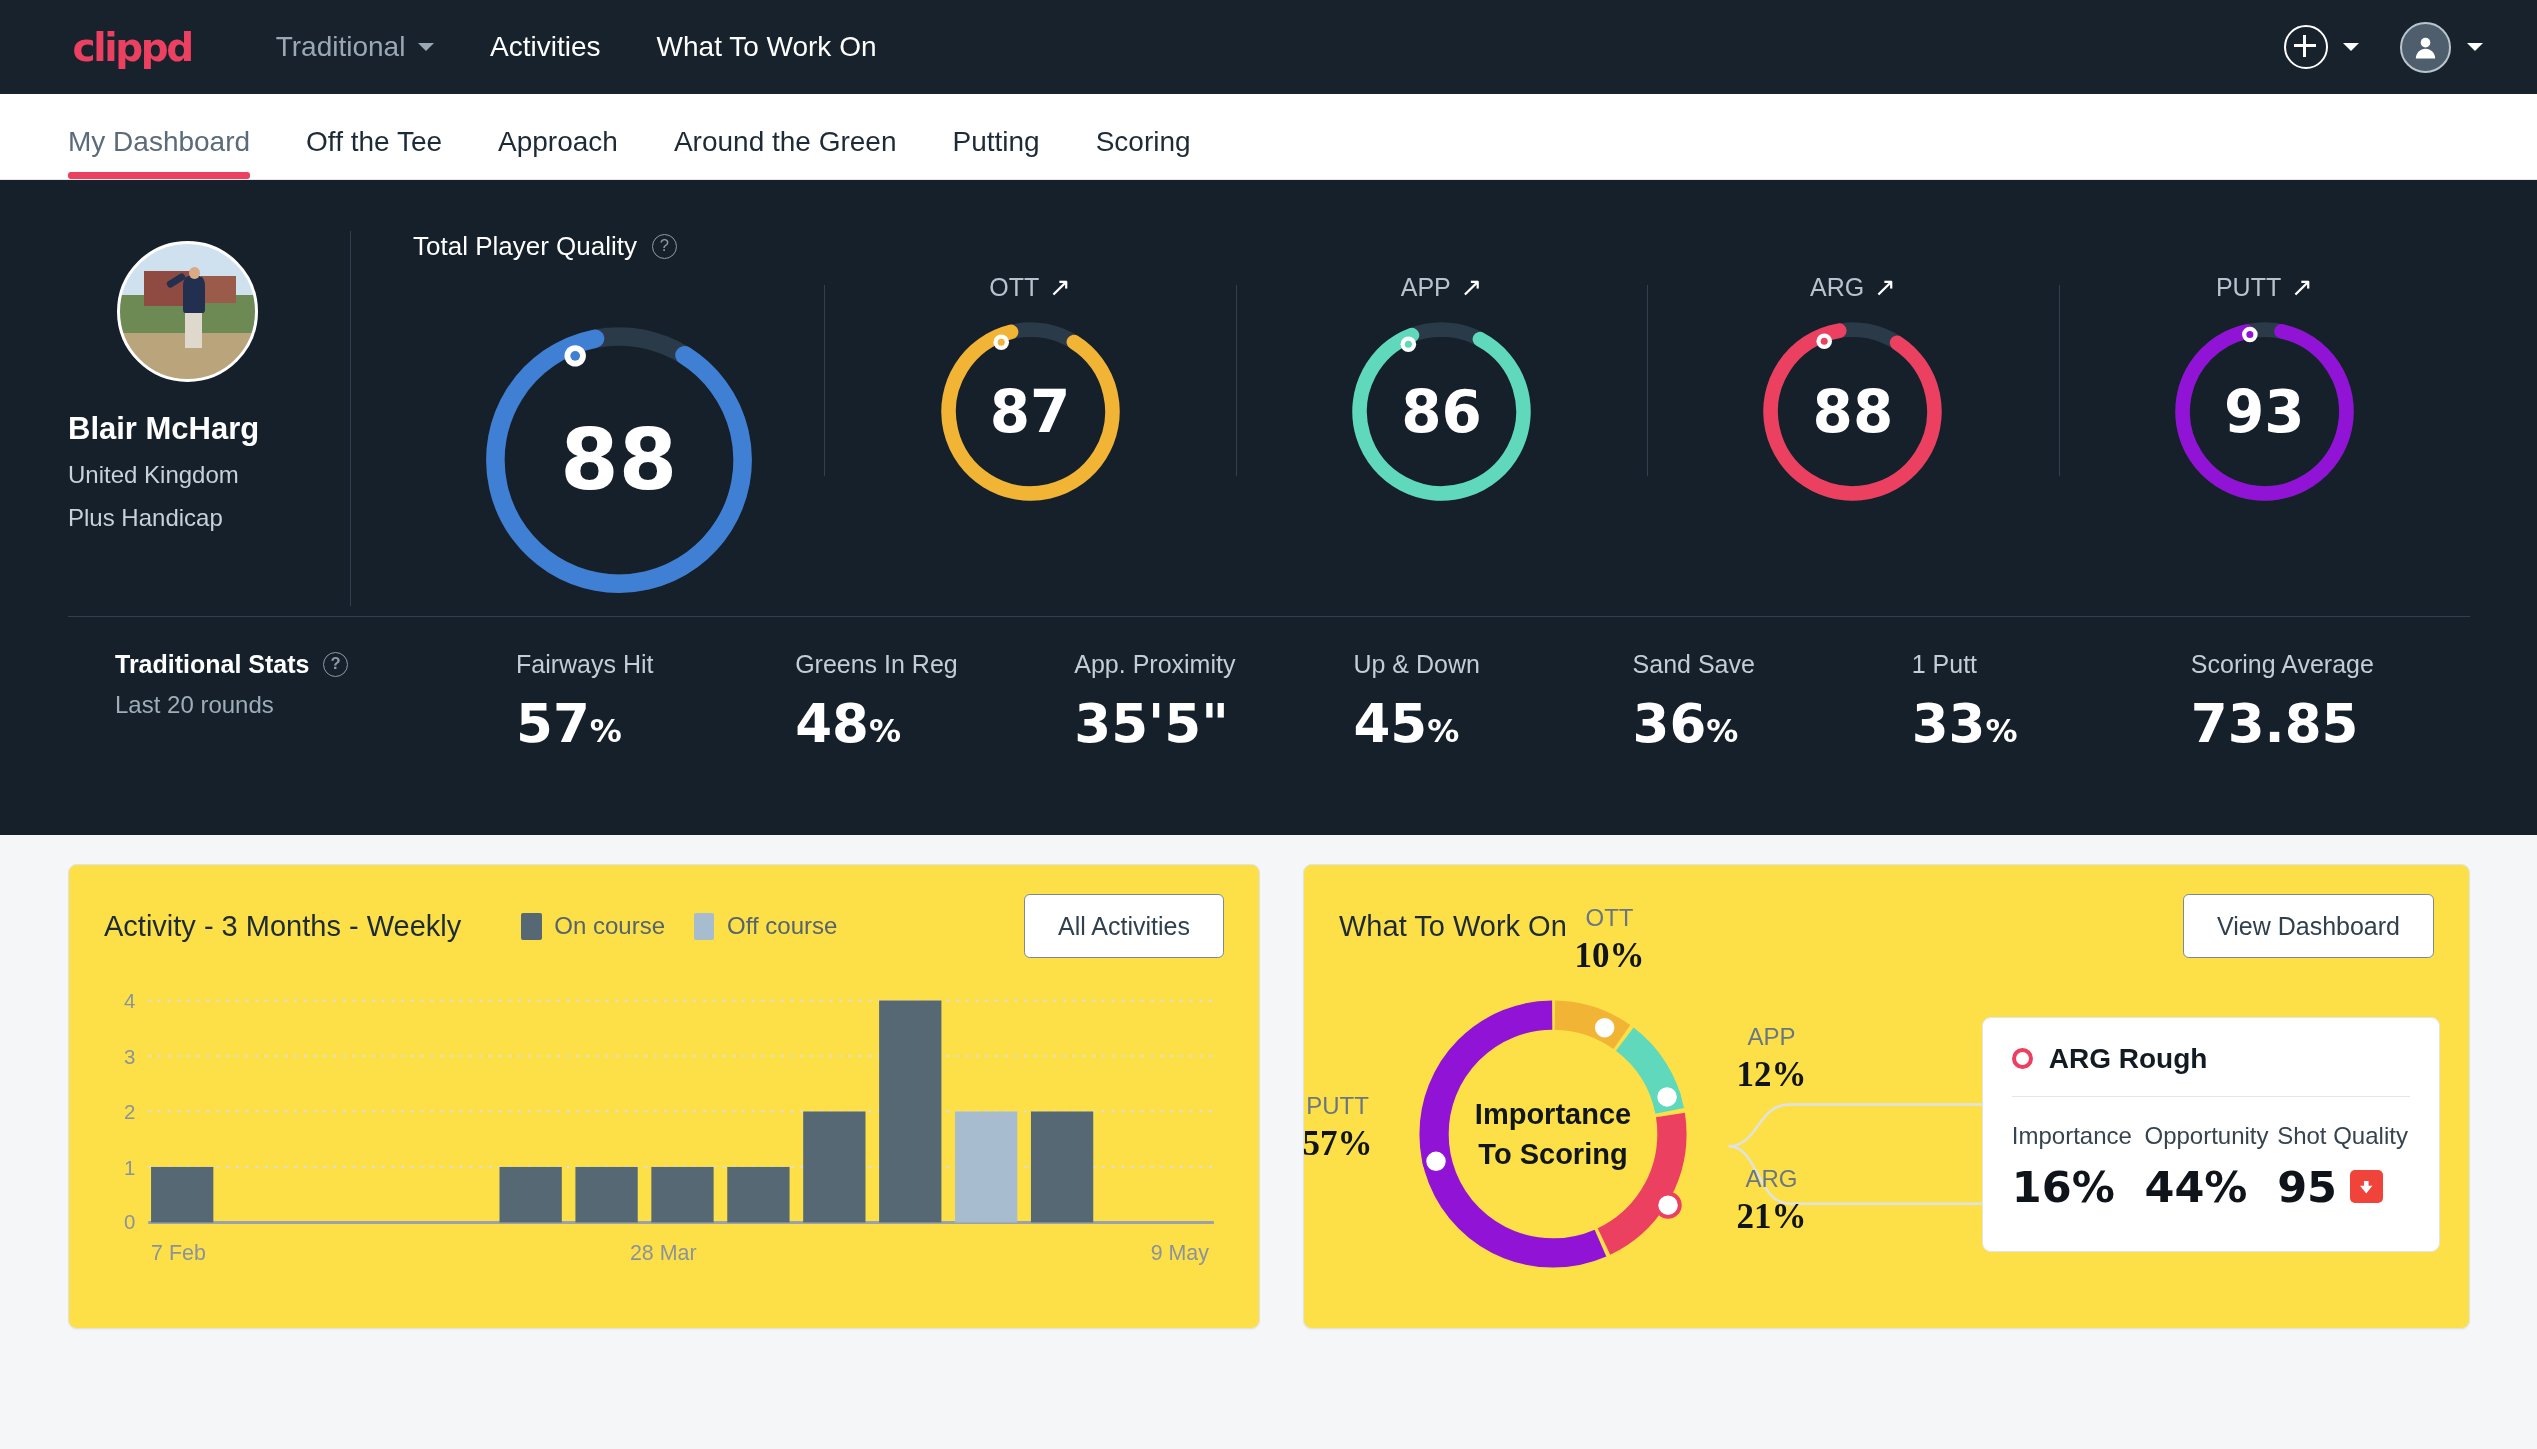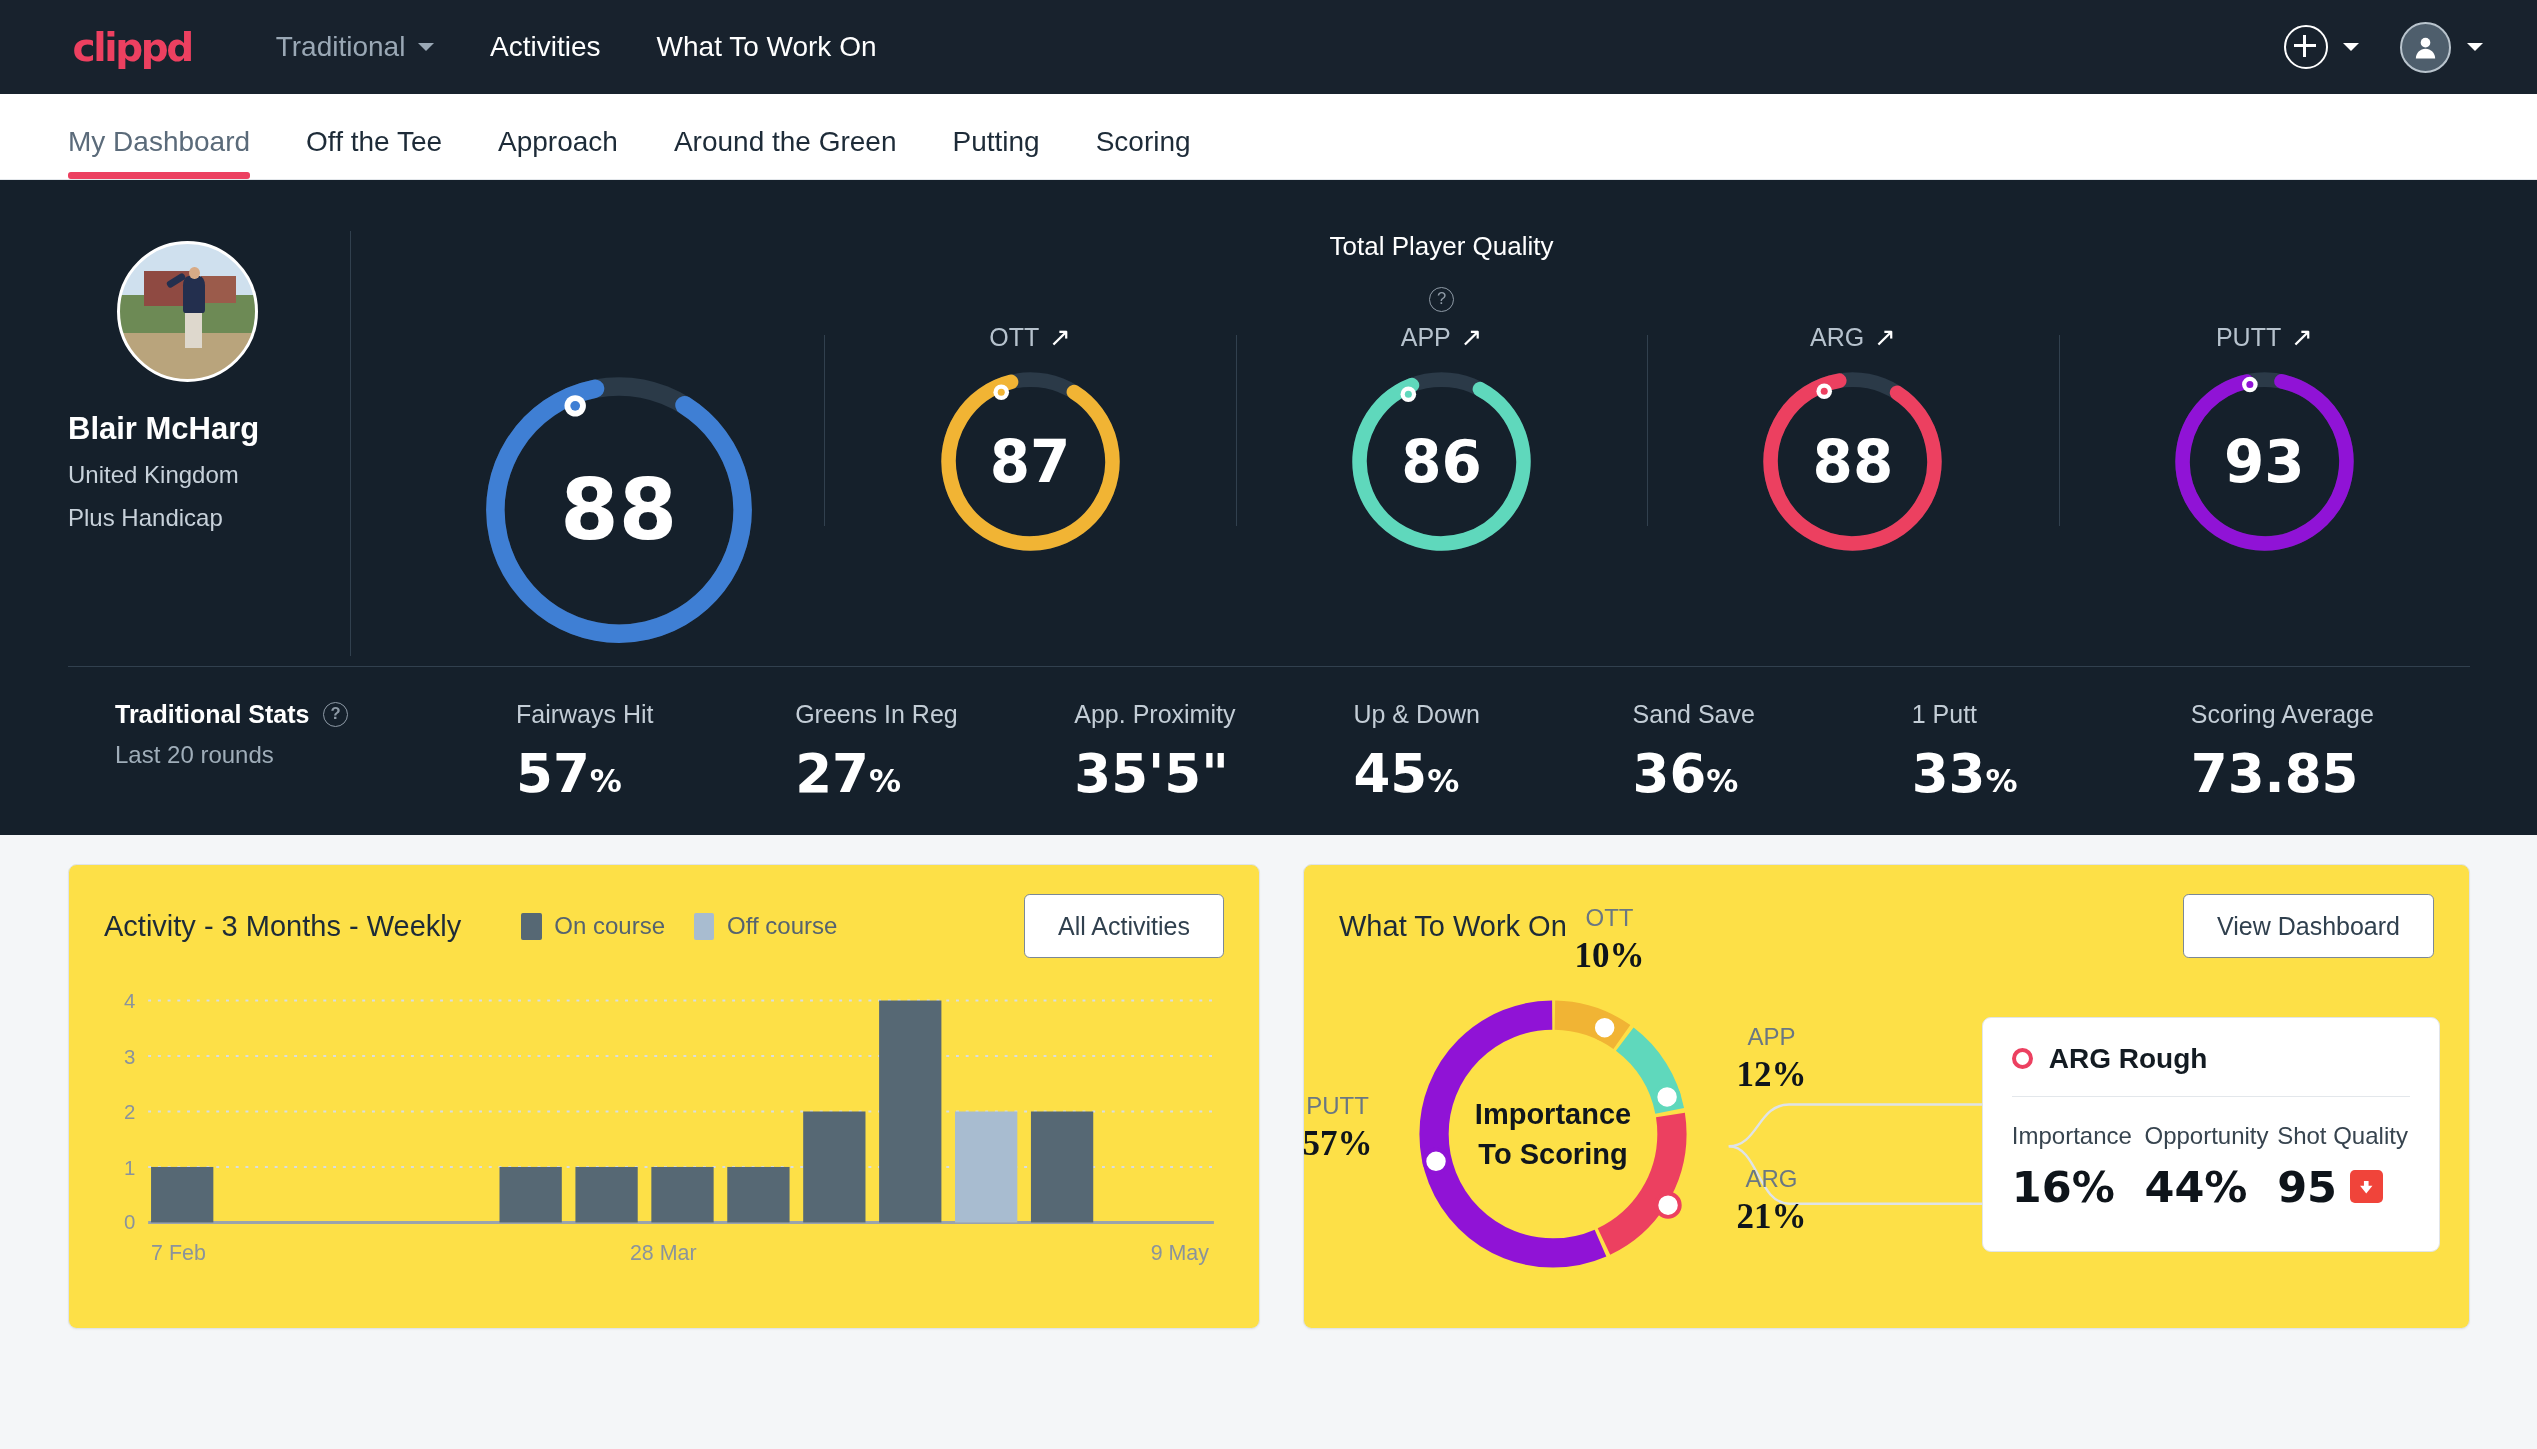--- a/index.html
+++ b/index.html
@@ -86,21 +86,21 @@
     background: #d8ab86; border-radius: 50%; }
   .pp-person-legs { position: absolute; left: 48%; top: 49%; width: 13%; height: 28%;
     background: #ded8cd; }
   .pp-arm { position: absolute; left: 34%; top: 25%; width: 15%; height: 5%;
     background: #232f4e; transform: rotate(-32deg); border-radius: 2.9px; }
   .player-name { color: #ffffff; font-size: 31px; font-weight: 700; margin-top: 29px; }
   .player-sub { color: #c7d1da; font-size: 24px; margin-top: 14.6px; }
 
   .hero-metrics { flex: 1; border-left: 1px solid #31404e; padding-left: 62px; }
   .tpq-label {
-    color: #ffffff; font-size: 26px; display: flex; align-items: center; gap: 25px; flex-direction: column;
+    color: #ffffff; font-size: 26px; display: flex; align-items: center; gap: 15px;
   }
   .q-mark {
     width: 25px; height: 25px; border-radius: 50%; border: 1.9px solid #8e9aa6;
     color: #8e9aa6; font-size: 16.6px; display: inline-flex;
     align-items: center; justify-content: center; line-height: 1;
   }
   .rings { display: flex; align-items: flex-start; margin-top: 9.7px; }
   .ring-cell { flex: 1; display: flex; flex-direction: column; align-items: center;
     position: relative; }
   .ring-cell.sep::before {
@@ -352,21 +352,21 @@
         </div>
         <div class="trad-sub">Last 20 rounds</div>
       </div>
       <div class="trad-stats">
         <div class="trad-stat">
           <div class="ts-label">Fairways Hit</div>
           <div class="ts-val"><span>57</span><span class="unit">%</span></div>
         </div>
         <div class="trad-stat">
           <div class="ts-label">Greens In Reg</div>
-          <div class="ts-val"><span>27</span><span class="unit">%</span></div>
+          <div class="ts-val"><span>48</span><span class="unit">%</span></div>
         </div>
         <div class="trad-stat">
           <div class="ts-label">App. Proximity</div>
           <div class="ts-val"><span>35'5"</span><span class="unit"></span></div>
         </div>
         <div class="trad-stat">
           <div class="ts-label">Up &amp; Down</div>
           <div class="ts-val"><span>45</span><span class="unit">%</span></div>
         </div>
         <div class="trad-stat">

